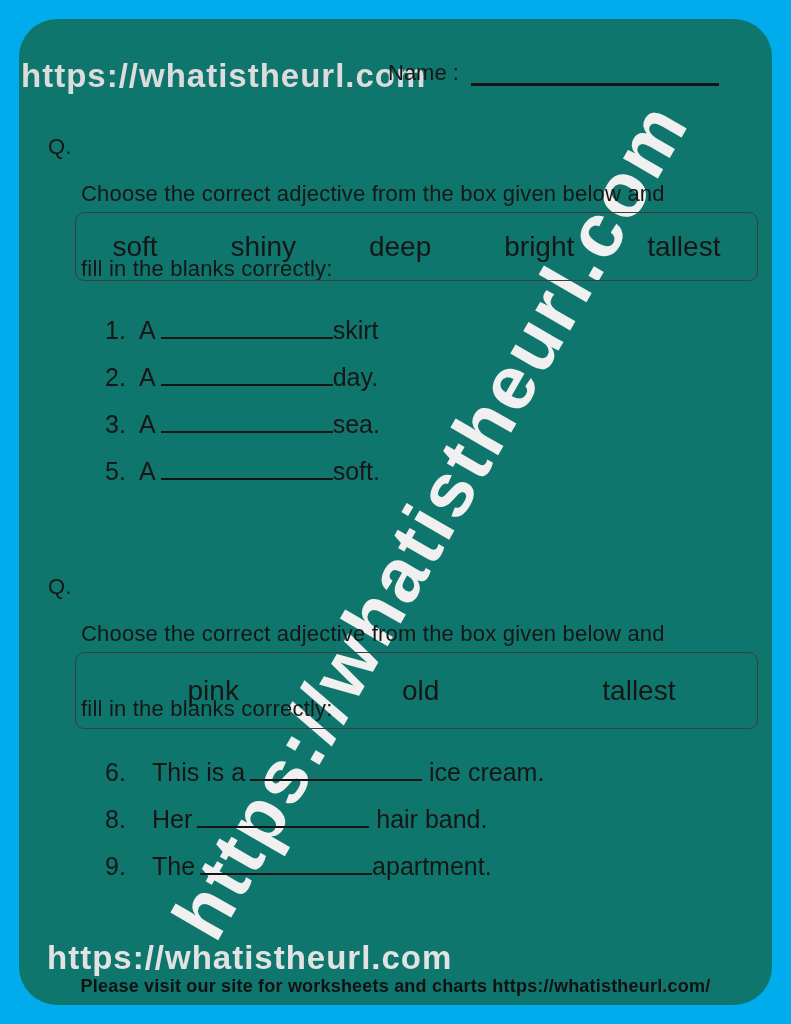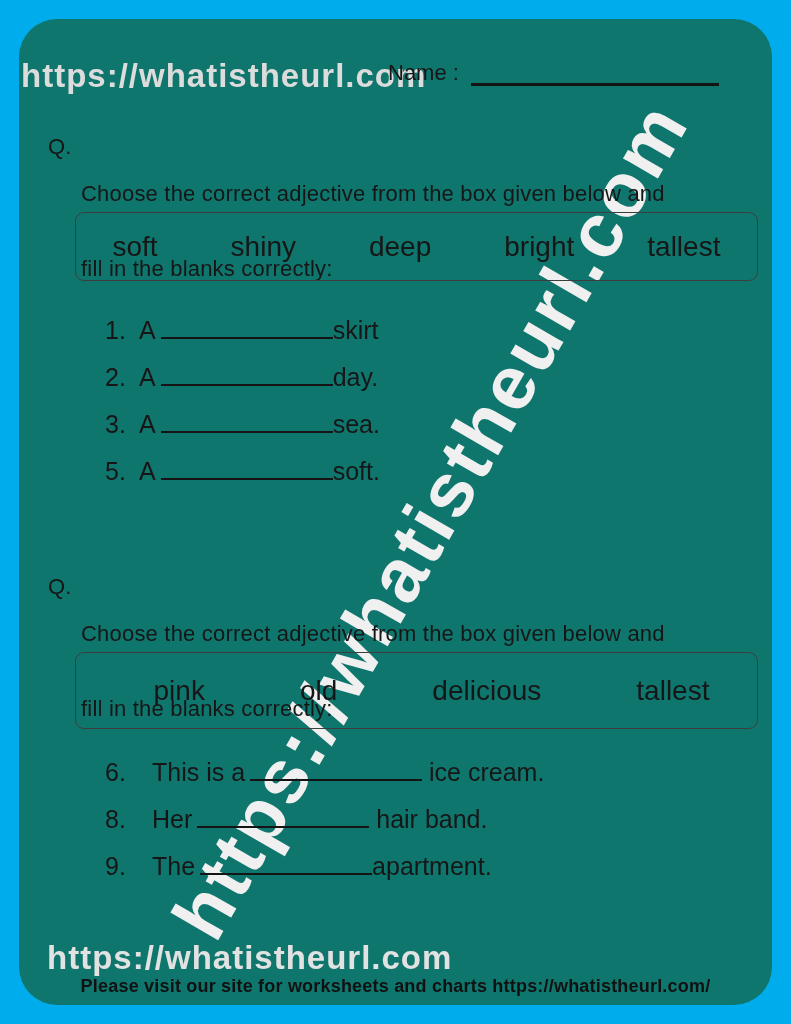--- a/index.html
+++ b/index.html
@@ -155,21 +155,20 @@
     <span class="q-label">Q.</span>
     <span class="q-text">
       <div>Choose the correct adjective from the box given below and</div>
       <div>fill in the blanks correctly:</div>
     </span>
   </div>
 
   <div class="word-box wb2">
     <span>pink</span>
     <span>old</span>
-    <span>delicious</span>
     <span>tallest</span>
   </div>
 
   <div class="list list2">
     <div class="row">
       <span class="num">6.</span><span class="pre">This is a</span><span class="blank"></span><span class="post"> ice cream.</span>
     </div>
     <div class="row">
       <span class="num">8.</span><span class="pre">Her</span><span class="blank"></span><span class="post"> hair band.</span>
     </div>

